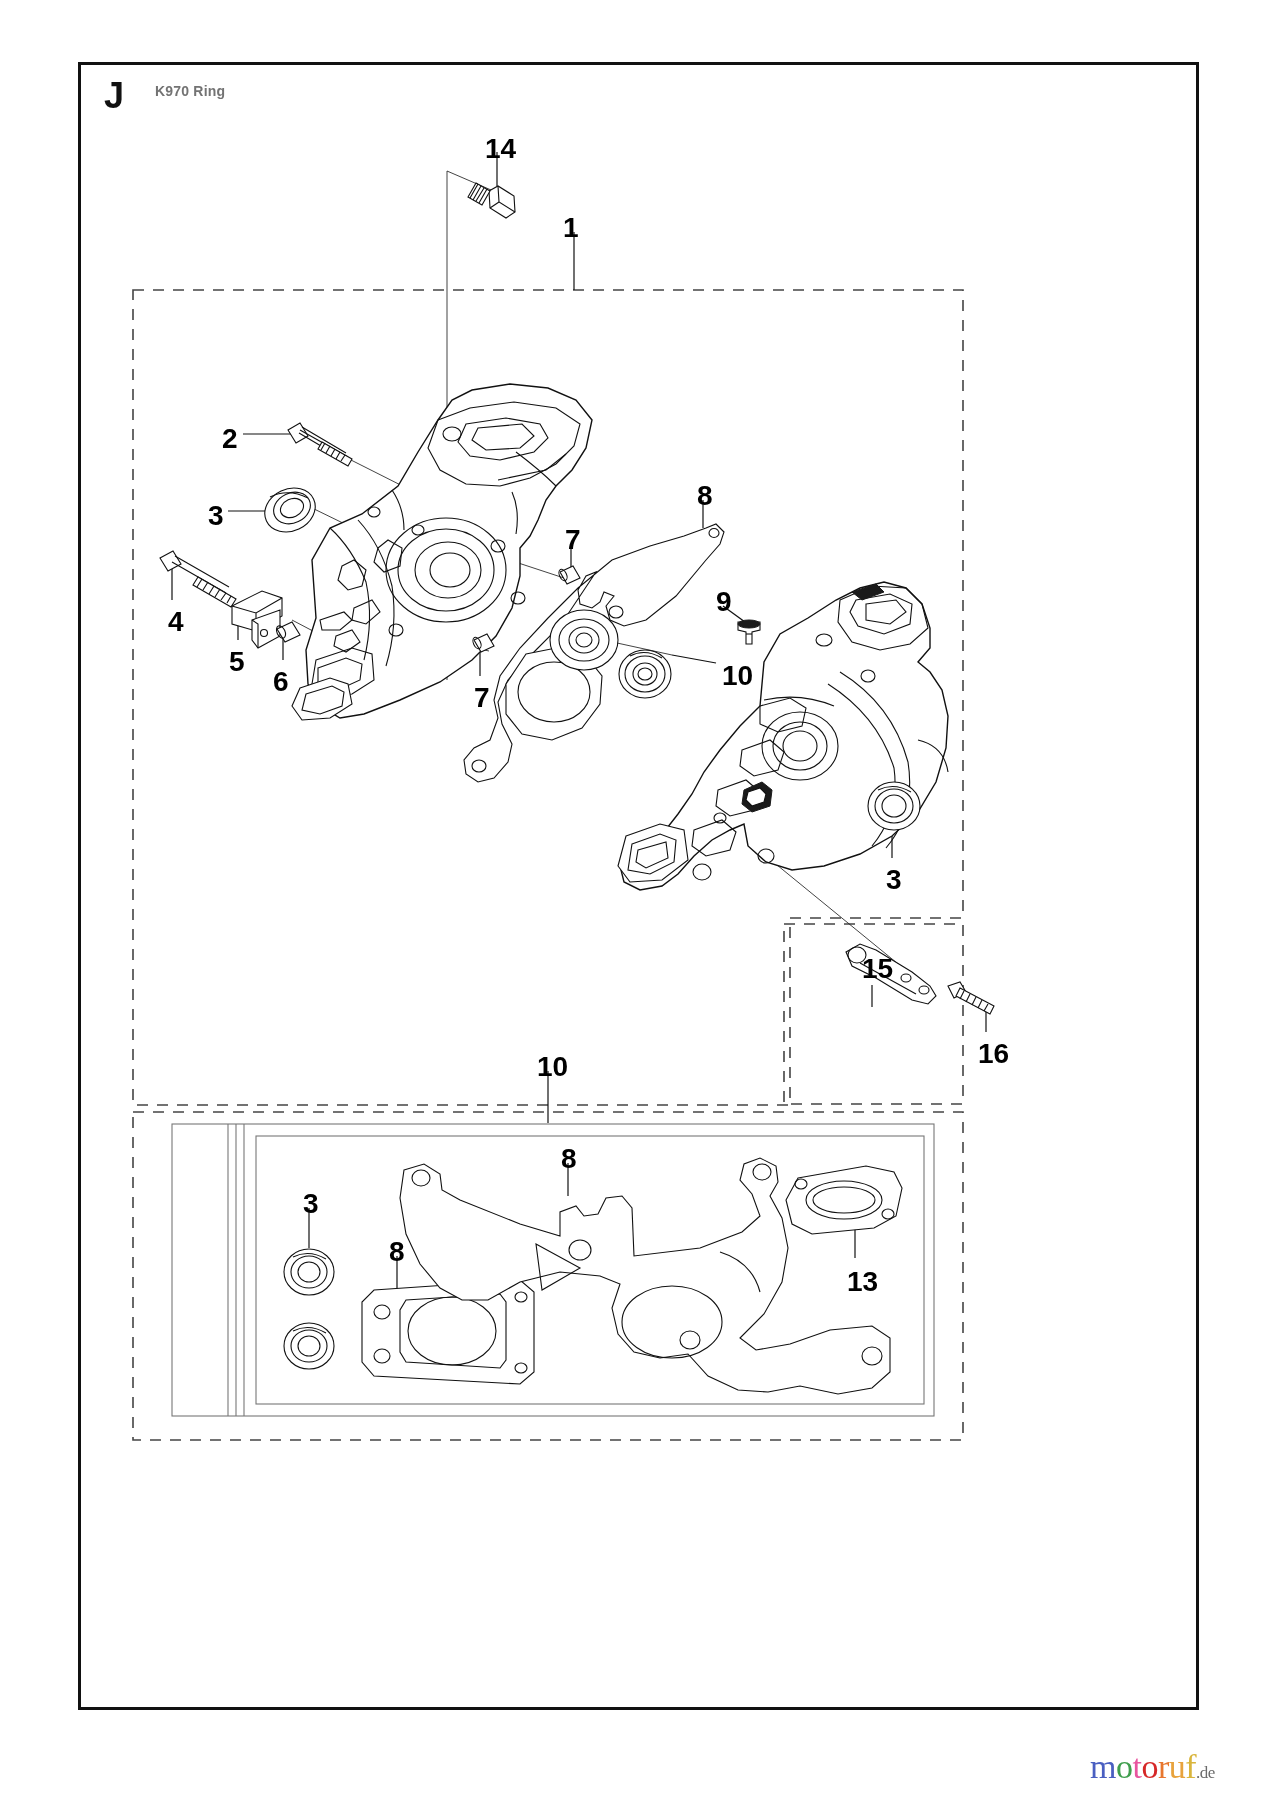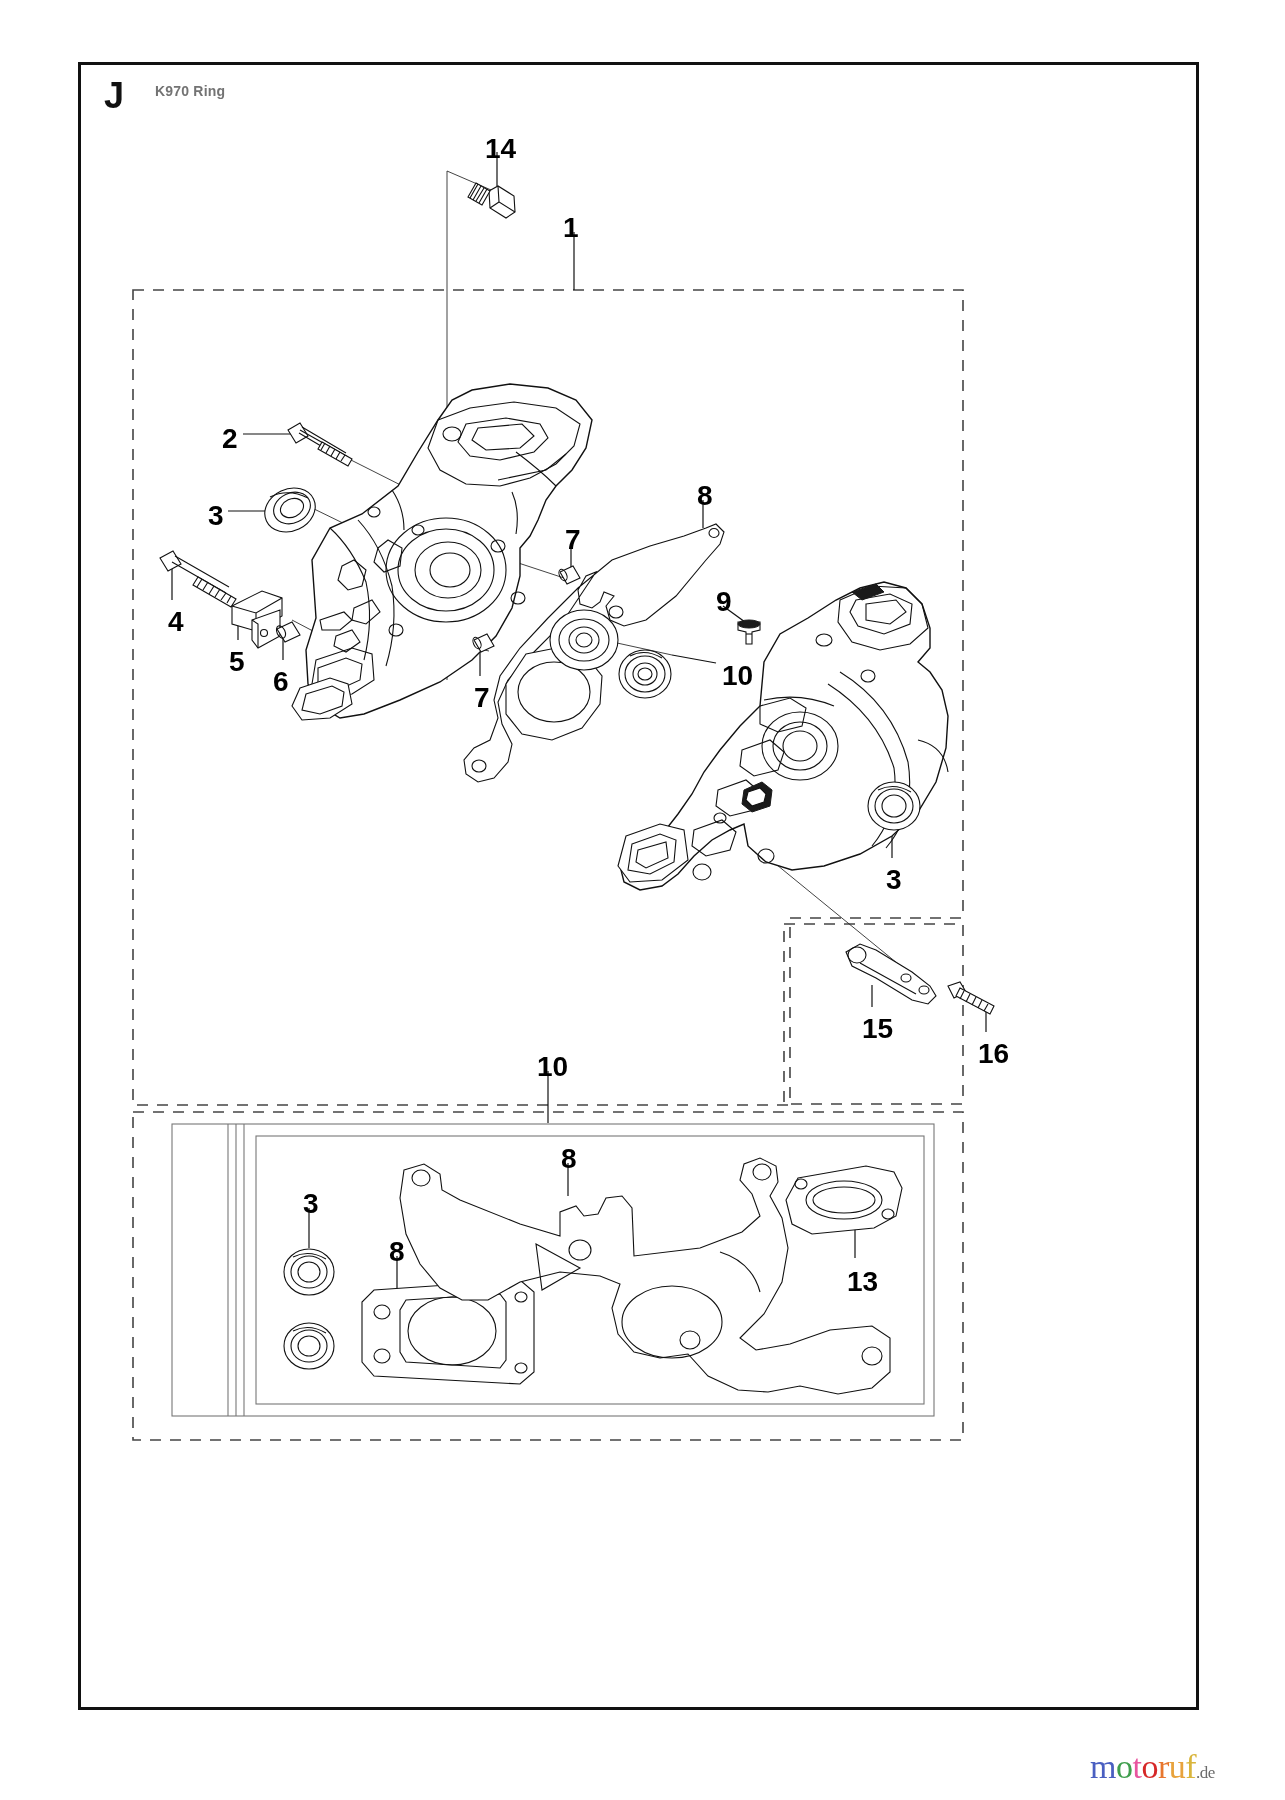--- a/index.html
+++ b/index.html
@@ -381,21 +381,21 @@
   <div class="lbl" style="left:208px;top:502px;">3</div>
   <div class="lbl" style="left:168px;top:608px;">4</div>
   <div class="lbl" style="left:229px;top:648px;">5</div>
   <div class="lbl" style="left:273px;top:668px;">6</div>
   <div class="lbl" style="left:565px;top:526px;">7</div>
   <div class="lbl" style="left:474px;top:684px;">7</div>
   <div class="lbl" style="left:697px;top:482px;">8</div>
   <div class="lbl" style="left:716px;top:588px;">9</div>
   <div class="lbl" style="left:722px;top:662px;">10</div>
   <div class="lbl" style="left:886px;top:866px;">3</div>
-  <div class="lbl" style="left:862px;top:1015px;">15</div>
+  <div class="lbl" style="left:862px;top:955px;">15</div>
   <div class="lbl" style="left:978px;top:1040px;">16</div>
   <div class="lbl" style="left:537px;top:1053px;">10</div>
   <div class="lbl" style="left:303px;top:1190px;">3</div>
   <div class="lbl" style="left:561px;top:1145px;">8</div>
   <div class="lbl" style="left:389px;top:1238px;">8</div>
   <div class="lbl" style="left:847px;top:1268px;">13</div>
 
   <div class="wm">
     <span style="color:#4a5fc1">m</span><span style="color:#3f9e4d">o</span><span style="color:#e8559f">t</span><span style="color:#d62828">o</span><span style="color:#e8772e">r</span><span style="color:#e8a33d">u</span><span style="color:#d9b53c">f</span><span class="suffix">.de</span>
   </div>

